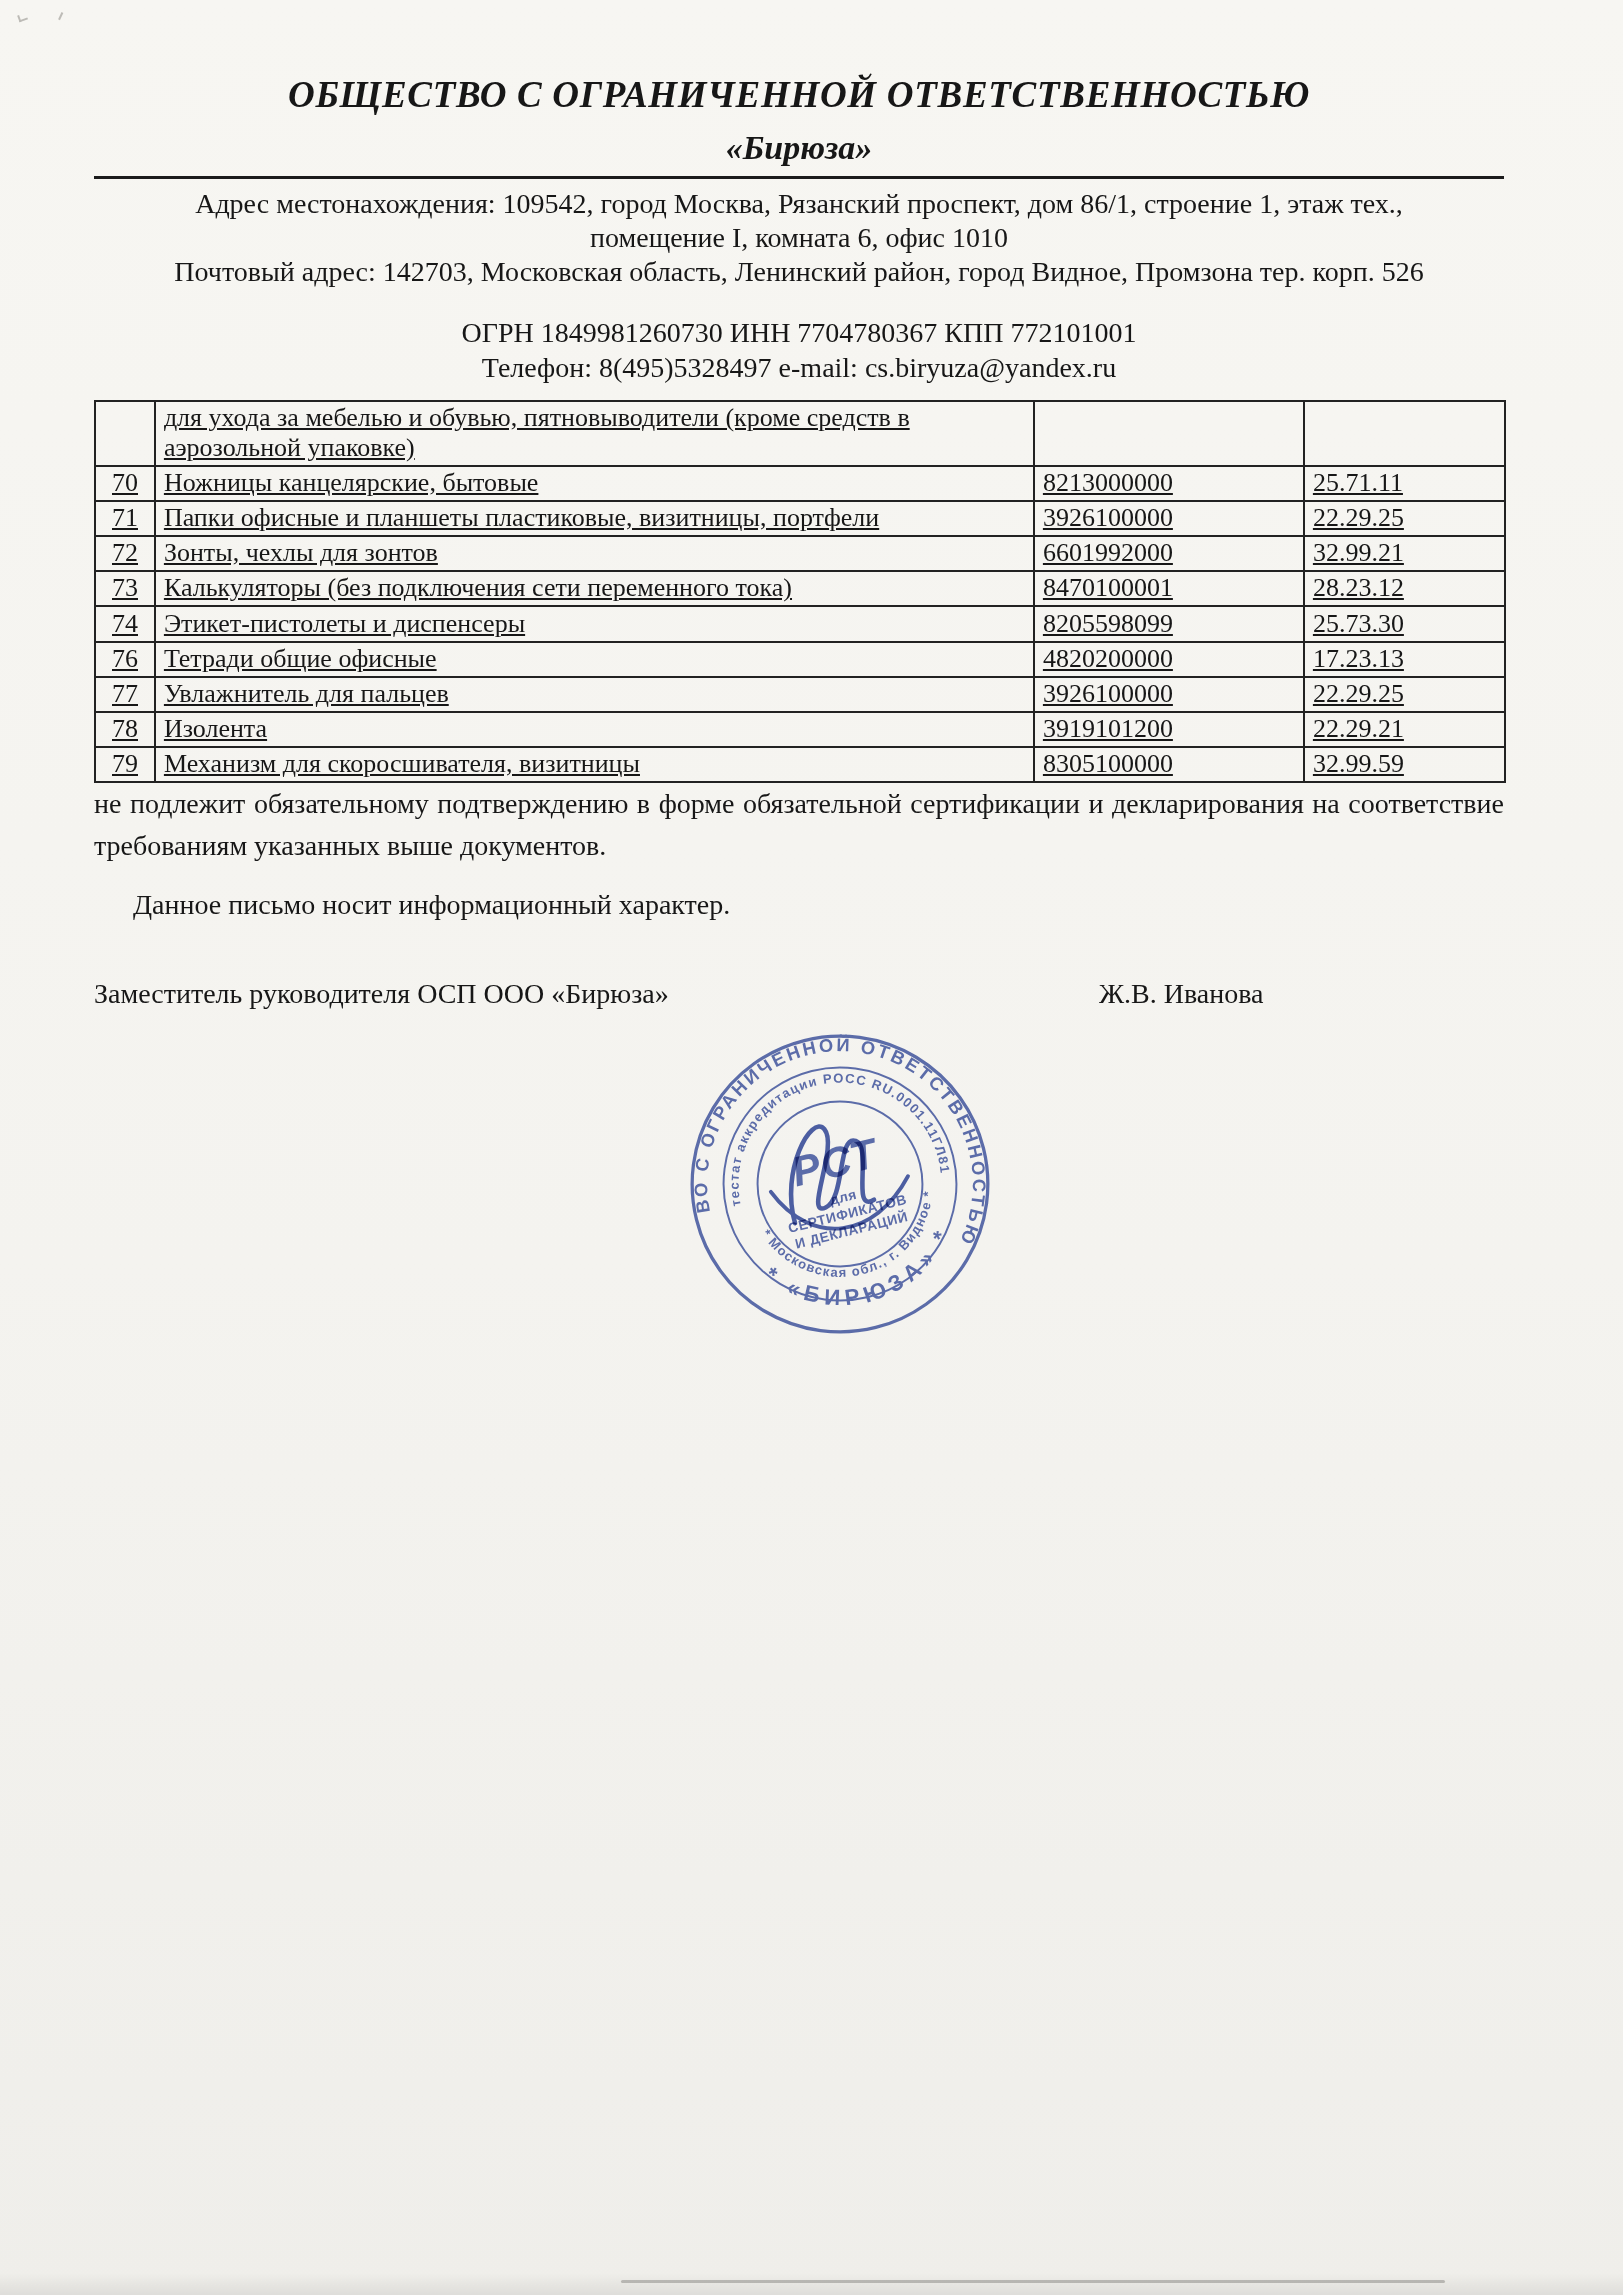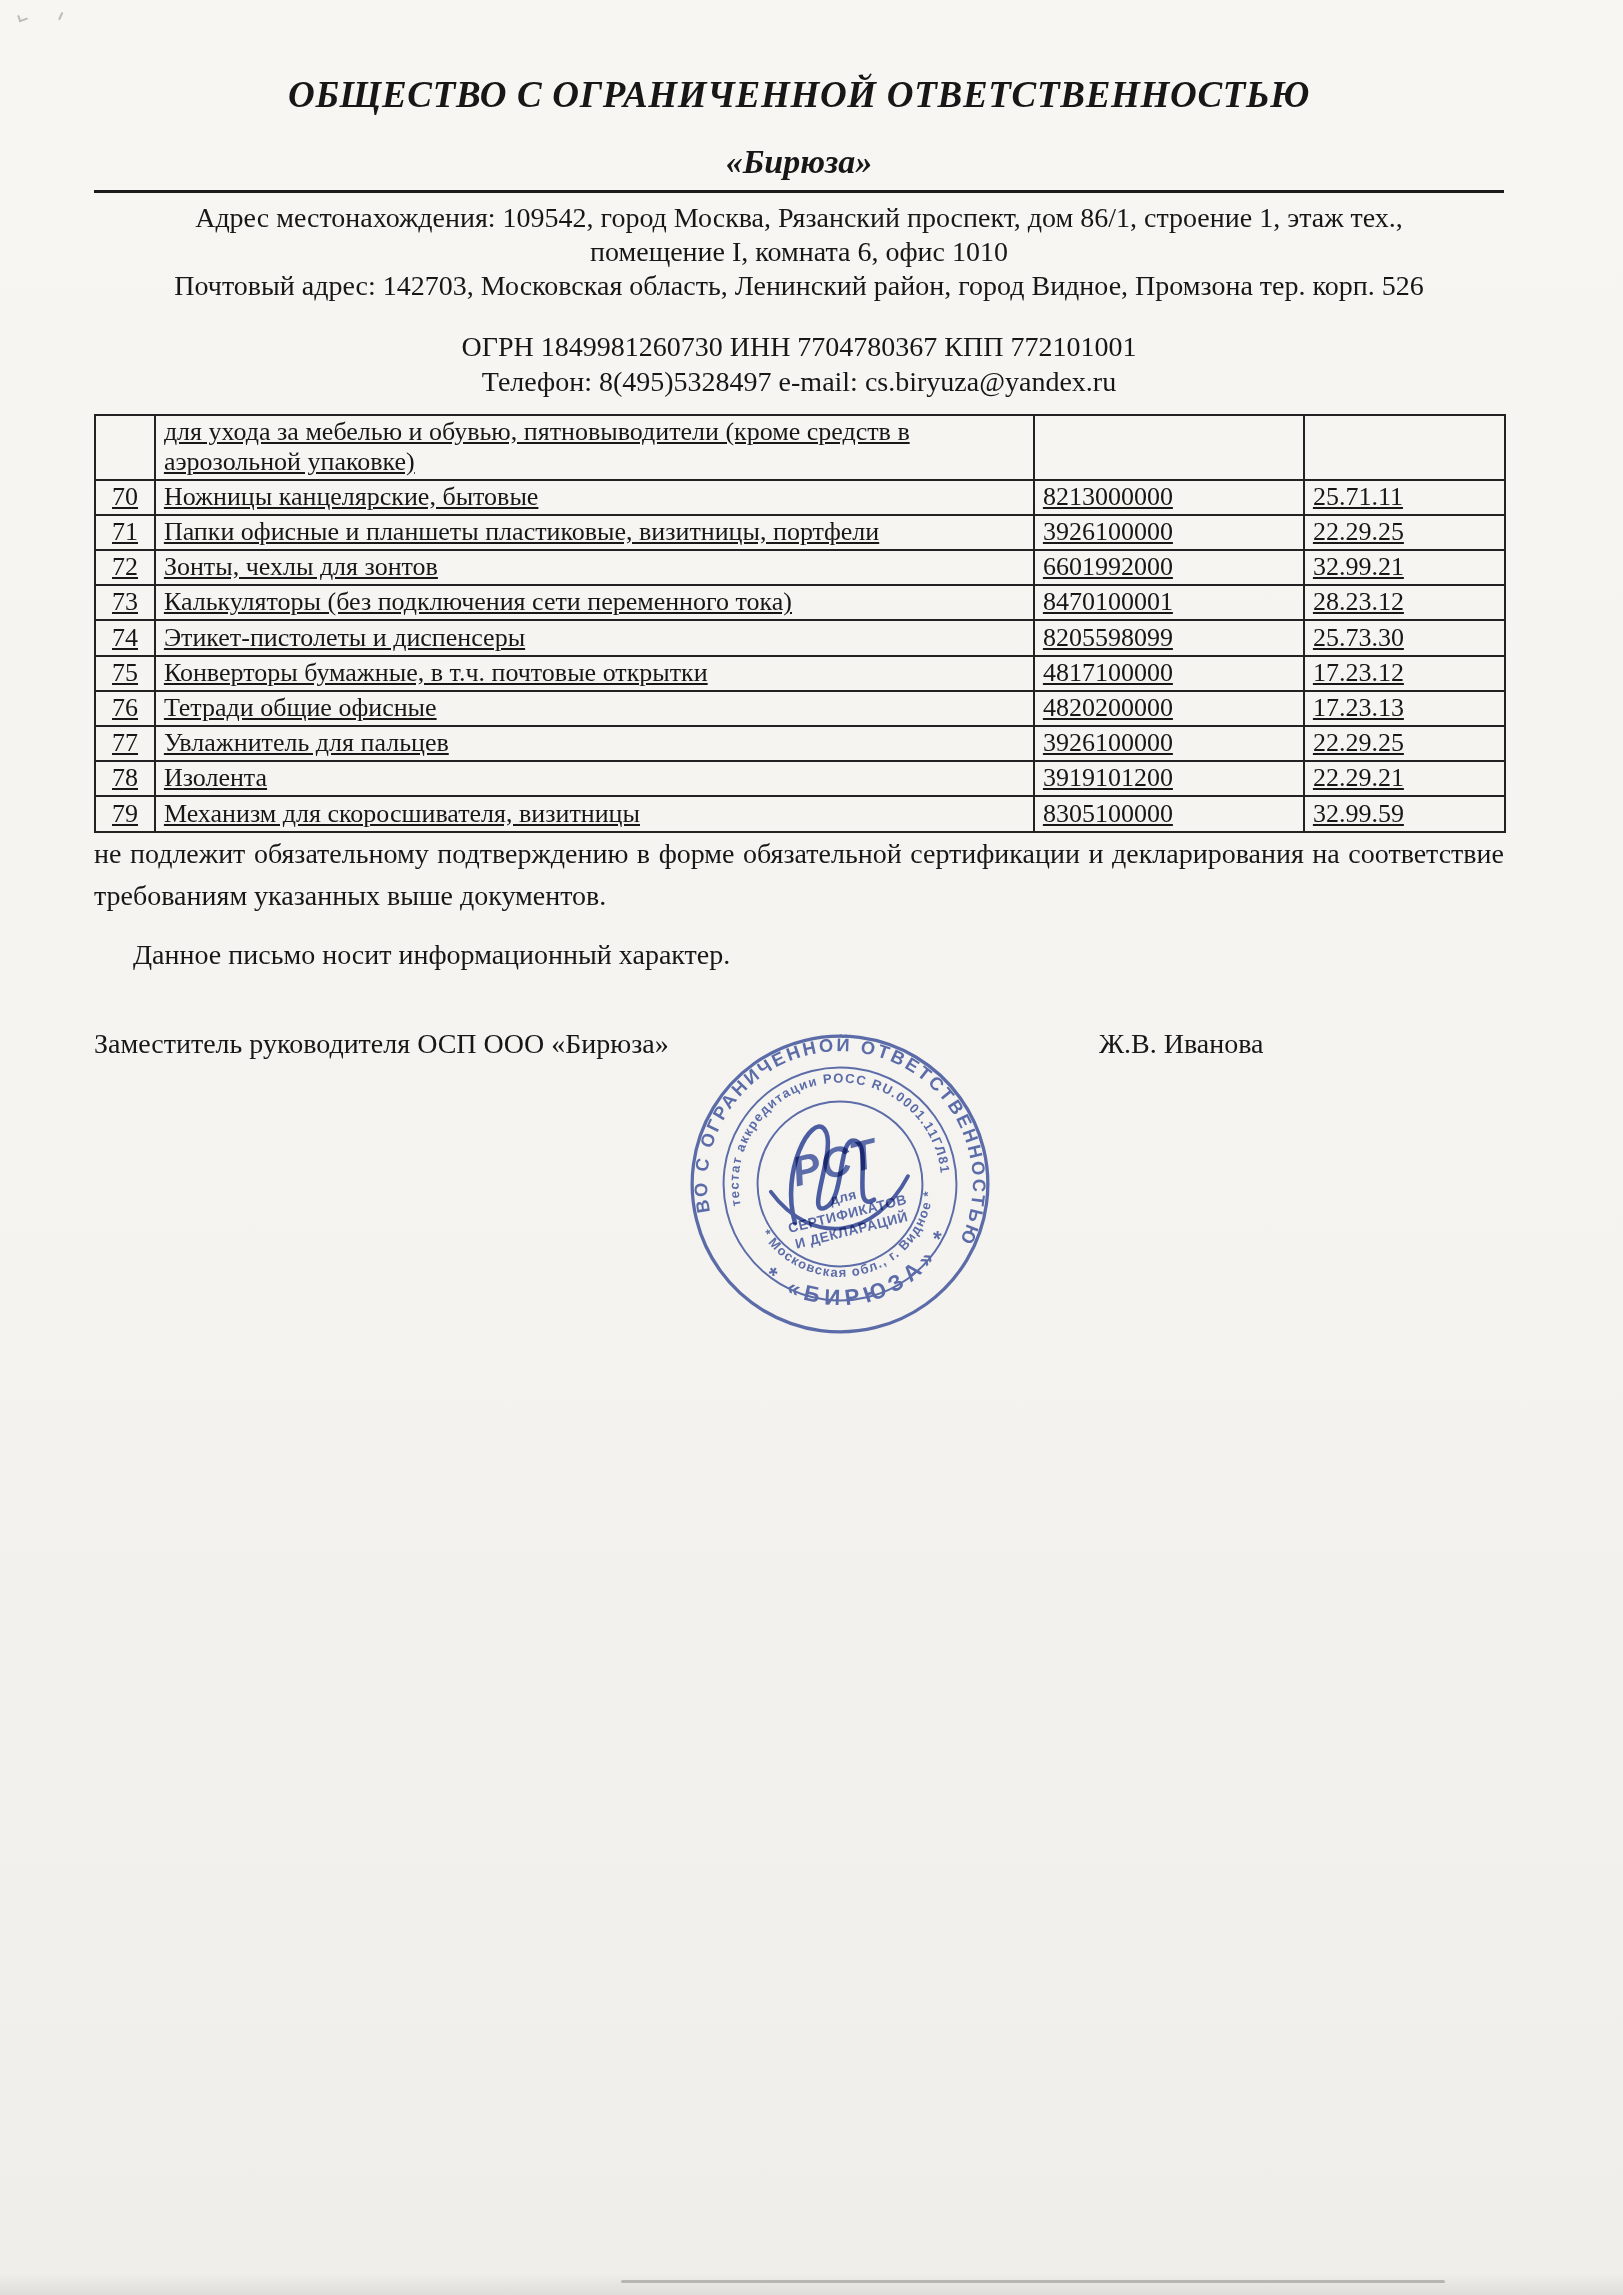--- a/index.html
+++ b/index.html
@@ -15,21 +15,21 @@
     background:linear-gradient(180deg,#f7f6f2 0%,#f4f3ef 55%,#efeeea 100%);
     overflow:hidden;
   }
   .page::after {
     content:""; position:absolute; left:0; right:0; bottom:0; height:22px;
     background:linear-gradient(180deg,rgba(0,0,0,0),rgba(0,0,0,0.07));
   }
   .content { position:absolute; left:94px; top:0; width:1410px; }
 
   .org-name   { margin-top:73px; text-align:center; font-weight:bold; font-style:italic; font-size:37px; letter-spacing:0.7px; }
-  .org-sub    { margin-top:27px;  text-align:center; font-weight:bold; font-style:italic; font-size:34px; }
+  .org-sub    { margin-top:13px;  text-align:center; font-weight:bold; font-style:italic; font-size:34px; }
   .head-rule  { margin-top:9.2px; border:none; border-top:3.3px solid #1b1b1b; }
   .addr       { margin-top:7.9px; text-align:center; font-size:28px; line-height:1.22; }
   .reg        { margin-top:26px; text-align:center; font-size:28px; line-height:1.22; }
   .contact    { margin-top:1.3px;  text-align:center; font-size:28px; line-height:1.22; }
 
   table.items { margin-top:14.4px; width:100%; border-collapse:collapse; table-layout:fixed; }
   table.items td {
     border:2px solid #222;
     font-size:26px; line-height:1.15;
     padding:1.3px 7.9px 2px 7.9px;
@@ -133,26 +133,20 @@
             <td class="col-num">73</td>
             <td class="col-name">Калькуляторы (без подключения сети переменного тока)</td>
             <td class="col-code">8470100001</td>
             <td class="col-okpd">28.23.12</td>
           </tr>
           <tr>
             <td class="col-num">74</td>
             <td class="col-name">Этикет-пистолеты и диспенсеры</td>
             <td class="col-code">8205598099</td>
             <td class="col-okpd">25.73.30</td>
-          </tr>
-          <tr>
-            <td class="col-num">75</td>
-            <td class="col-name">Конверторы бумажные, в т.ч. почтовые открытки</td>
-            <td class="col-code">4817100000</td>
-            <td class="col-okpd">17.23.12</td>
           </tr>
           <tr>
             <td class="col-num">76</td>
             <td class="col-name">Тетради общие офисные</td>
             <td class="col-code">4820200000</td>
             <td class="col-okpd">17.23.13</td>
           </tr>
           <tr>
             <td class="col-num">77</td>
             <td class="col-name">Увлажнитель для пальцев</td>

